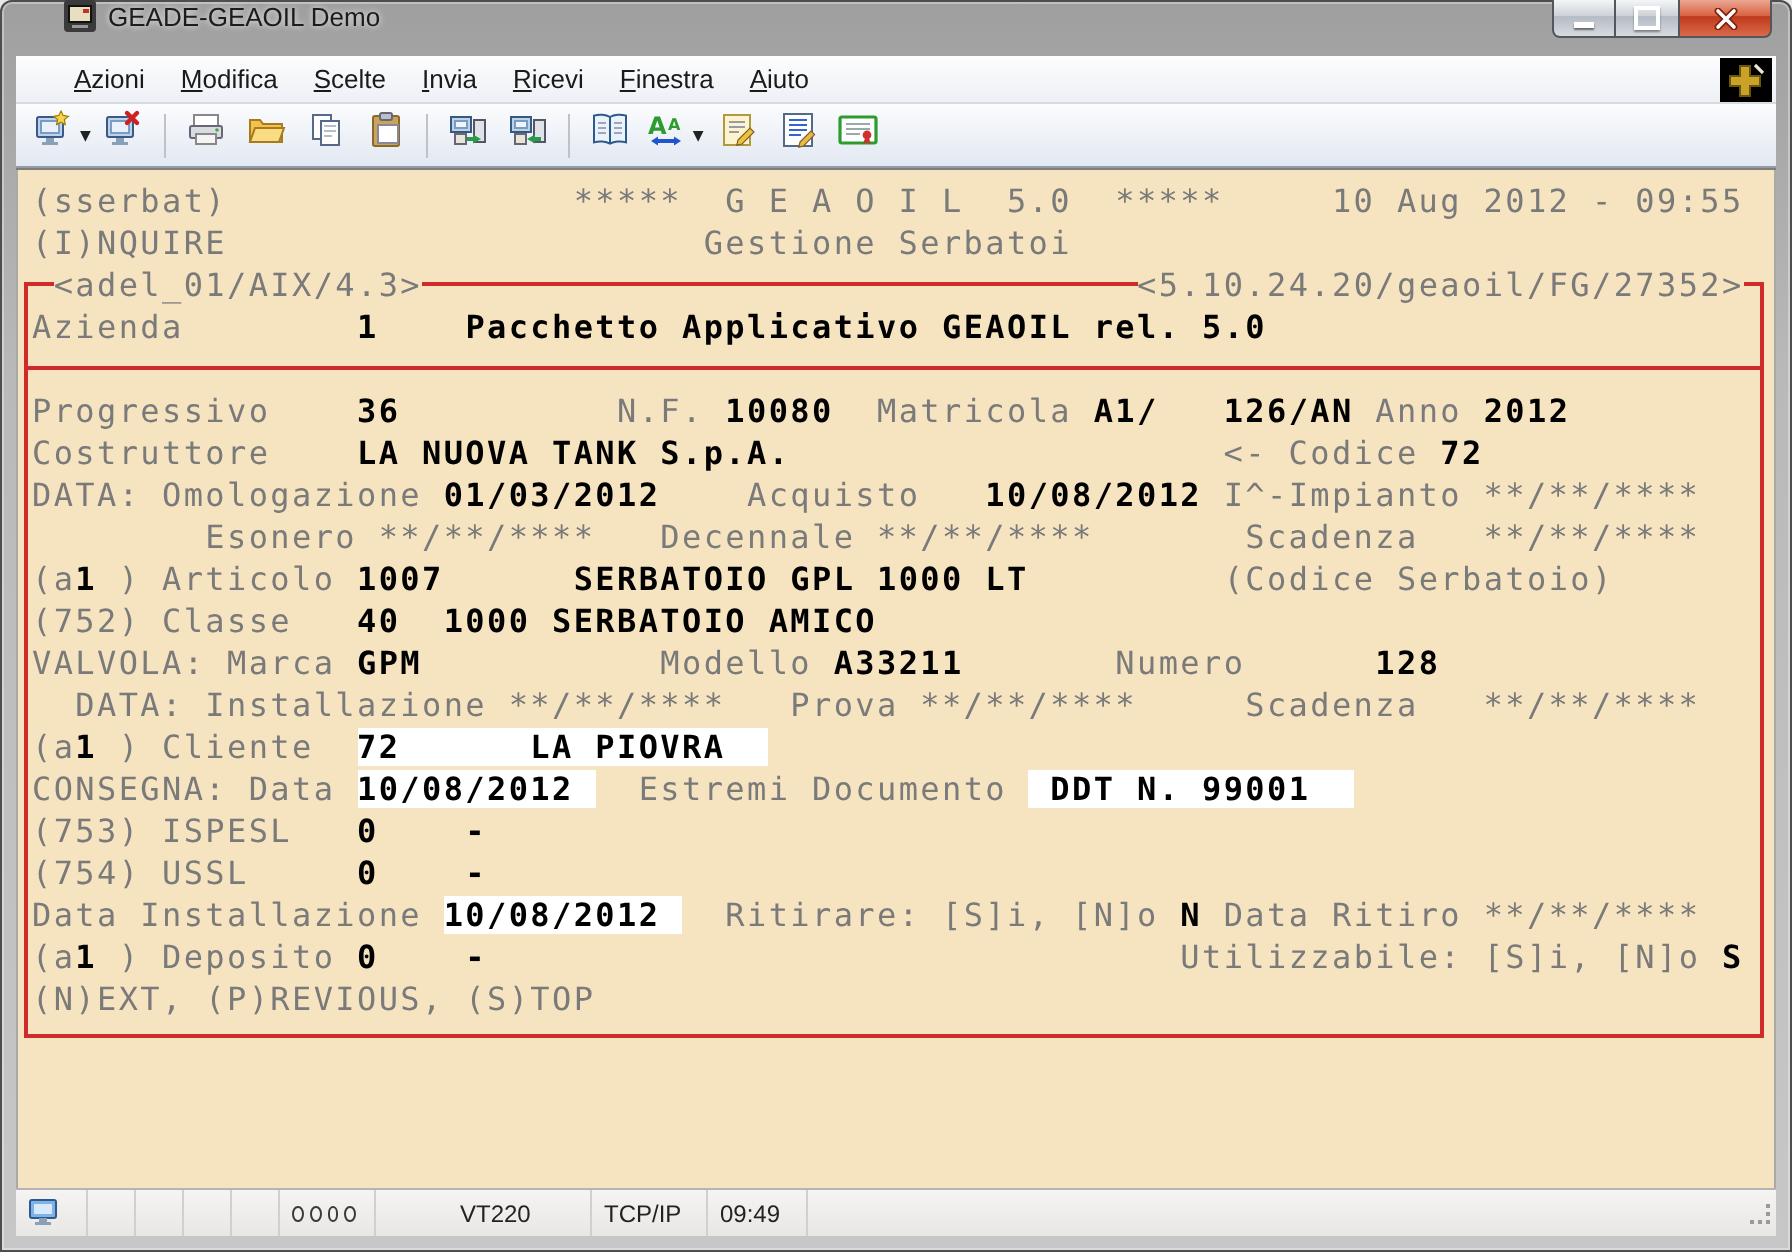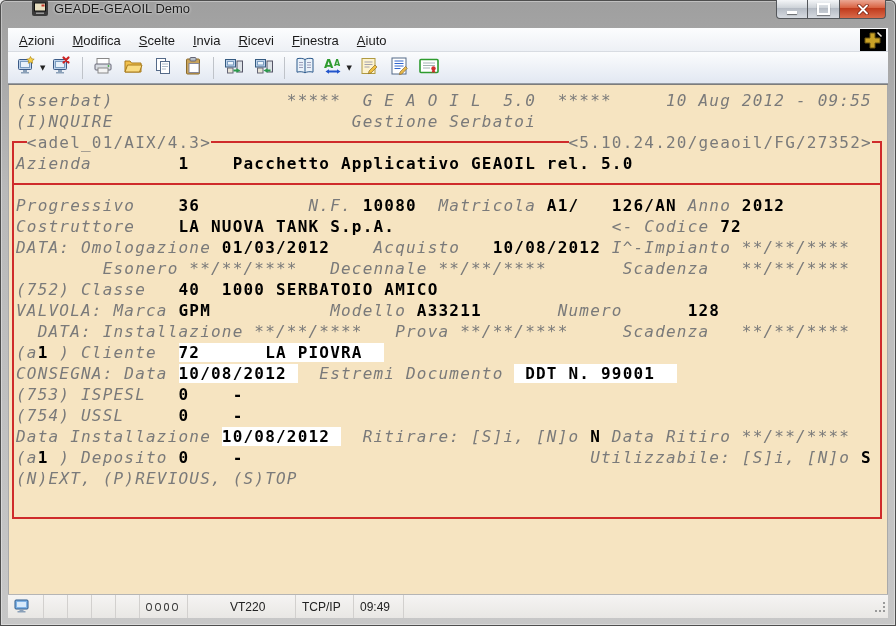--- a/index.html
+++ b/index.html
@@ -20,37 +20,37 @@
   .wbtn.min{width:32px;border-radius:0 0 0 4px;}
   .wbtn.max{width:32px;border-left:none;}
   .wbtn.close{width:46px;border-radius:0 0 4px 0;border-left:none;
         background:linear-gradient(#eba794,#d8603f 45%,#bf3a1c 46%,#d96a4a);}
   .glyph-min{width:10px;height:3px;background:#fff;box-shadow:0 1px 1px rgba(0,0,0,.5);margin-top:6px;}
   .glyph-max{width:9px;height:8px;border:2px solid #fff;box-shadow:0 1px 1px rgba(0,0,0,.4);}
   
   .client{position:absolute;left:8px;top:28px;width:880px;height:590px;background:#fff;}
   
   .menubar{position:relative;height:24px;background:linear-gradient(#fcfdfe,#edf0f5);
-           border-bottom:1px solid #d8dce2;display:flex;align-items:center;padding-left:2px;box-sizing:border-box;}
+           border-bottom:1px solid #d8dce2;display:flex;align-items:center;padding-left:20px;box-sizing:border-box;}
   .menu-item{font-size:13px;color:#1a1a1a;padding:3px 9px;cursor:default;}
   .menu-item u{text-decoration:underline;}
   .host-logo{position:absolute;right:2px;top:1px;width:26px;height:22px;}
   
   .toolbar{height:32px;background:linear-gradient(#fbfcfd,#e2e8f2);border-bottom:1px solid #969ca4;
            display:flex;align-items:center;padding-left:6px;box-sizing:border-box;}
   .tb-btn{height:26px;min-width:26px;display:flex;align-items:center;justify-content:center;border-radius:3px;padding:0 2px;}
   .dd{font-size:7px;color:#222;margin-left:2px;font-family:"DejaVu Sans",sans-serif;}
   .tb-sep{width:1px;height:22px;background:#bfc3c9;margin:0 5px;flex:0 0 auto;}
   
   .terminal{position:relative;height:510px;background:#f6e4c1;border-top:1px solid #7d7d7d;
             box-sizing:border-box;box-shadow:inset 1px 0 0 #a9a9a9, inset -1px 0 0 #a9a9a9;overflow:hidden;}
   #term{position:relative;z-index:2;padding:5px 0 0 8px;}
   .trow{height:21px;line-height:21px;white-space:pre;
         font-family:"DejaVu Sans Mono",monospace;font-size:16px;letter-spacing:1.2px;}
-  .s-g{color:#7a7a7a;font-style:italic;}
+  .s-g{color:#7a7a7a;}
   .s-p{color:#7a7a7a;}
   .s-b{color:#000;font-weight:bold;}
   .s-f{background:#ffffff;color:#000;font-weight:bold;}
   .s-m{color:#7a7a7a;background:#f6e4c1;}
   .redbox{position:absolute;left:4px;top:56px;width:870px;height:378px;border:2px solid #cf2b2b;box-sizing:border-box;z-index:1;}
   .reddiv{position:absolute;left:4px;top:98px;width:870px;height:2px;background:#cf2b2b;z-index:1;}
   
   .statusbar{position:relative;height:24px;background:linear-gradient(#f5f4f3,#e9e7e4);border-top:1px solid #b5b5b5;
              display:flex;align-items:stretch;font-size:12px;color:#222;box-sizing:border-box;}
   .sb-cell{border-right:1px solid #d2d0ce;display:flex;align-items:center;padding:0 6px;box-sizing:border-box;}
@@ -221,20 +221,21 @@
       <div id="term">
           <div class="trow"><span class="s-g">(sserbat)                *****  G E A O I L  5.0  *****     10 Aug 2012 - 09:55</span></div>
           <div class="trow"><span class="s-g">(I)NQUIRE                      Gestione Serbatoi</span></div>
           <div class="trow"><span class="s-p"> </span><span class="s-m">&lt;adel_01/AIX/4.3&gt;</span><span class="s-p">                                 </span><span class="s-m">&lt;5.10.24.20/geaoil/FG/27352&gt;</span></div>
           <div class="trow"><span class="s-g">Azienda        </span><span class="s-b">1</span><span class="s-p">    </span><span class="s-b">Pacchetto Applicativo GEAOIL rel. 5.0</span></div>
           <div class="trow"></div>
           <div class="trow"><span class="s-g">Progressivo    </span><span class="s-b">36</span><span class="s-g">          N.F. </span><span class="s-b">10080</span><span class="s-g">  Matricola </span><span class="s-b">A1/   126/AN</span><span class="s-g"> Anno </span><span class="s-b">2012</span></div>
           <div class="trow"><span class="s-g">Costruttore    </span><span class="s-b">LA NUOVA TANK S.p.A.</span><span class="s-g">                    &lt;- Codice </span><span class="s-b">72</span></div>
           <div class="trow"><span class="s-g">DATA: Omologazione </span><span class="s-b">01/03/2012</span><span class="s-g">    Acquisto   </span><span class="s-b">10/08/2012</span><span class="s-g"> I^-Impianto **/**/****</span></div>
           <div class="trow"><span class="s-g">        Esonero **/**/****   Decennale **/**/****       Scadenza   **/**/****</span></div>
+          <div class="trow"><span class="s-g">(a</span><span class="s-b">1</span><span class="s-g"> ) Articolo </span><span class="s-b">1007      SERBATOIO GPL 1000 LT</span><span class="s-g">         (Codice Serbatoio)</span></div>
           <div class="trow"><span class="s-g">(752) Classe   </span><span class="s-b">40  1000 SERBATOIO AMICO</span></div>
           <div class="trow"><span class="s-g">VALVOLA: Marca </span><span class="s-b">GPM</span><span class="s-g">           Modello </span><span class="s-b">A33211</span><span class="s-g">       Numero      </span><span class="s-b">128</span></div>
           <div class="trow"><span class="s-g">  DATA: Installazione **/**/****   Prova **/**/****     Scadenza   **/**/****</span></div>
           <div class="trow"><span class="s-g">(a</span><span class="s-b">1</span><span class="s-g"> ) Cliente  </span><span class="s-f">72      LA PIOVRA  </span></div>
           <div class="trow"><span class="s-g">CONSEGNA: Data </span><span class="s-f">10/08/2012 </span><span class="s-g">  Estremi Documento </span><span class="s-f"> DDT N. 99001  </span></div>
           <div class="trow"><span class="s-g">(753) ISPESL   </span><span class="s-b">0    -</span></div>
           <div class="trow"><span class="s-g">(754) USSL     </span><span class="s-b">0    -</span></div>
           <div class="trow"><span class="s-g">Data Installazione </span><span class="s-f">10/08/2012 </span><span class="s-g">  Ritirare: [S]i, [N]o </span><span class="s-b">N</span><span class="s-g"> Data Ritiro **/**/****</span></div>
           <div class="trow"><span class="s-g">(a</span><span class="s-b">1</span><span class="s-g"> ) Deposito </span><span class="s-b">0    -</span><span class="s-g">                                Utilizzabile: [S]i, [N]o </span><span class="s-b">S</span></div>
           <div class="trow"><span class="s-g">(N)EXT, (P)REVIOUS, (S)TOP</span></div>

